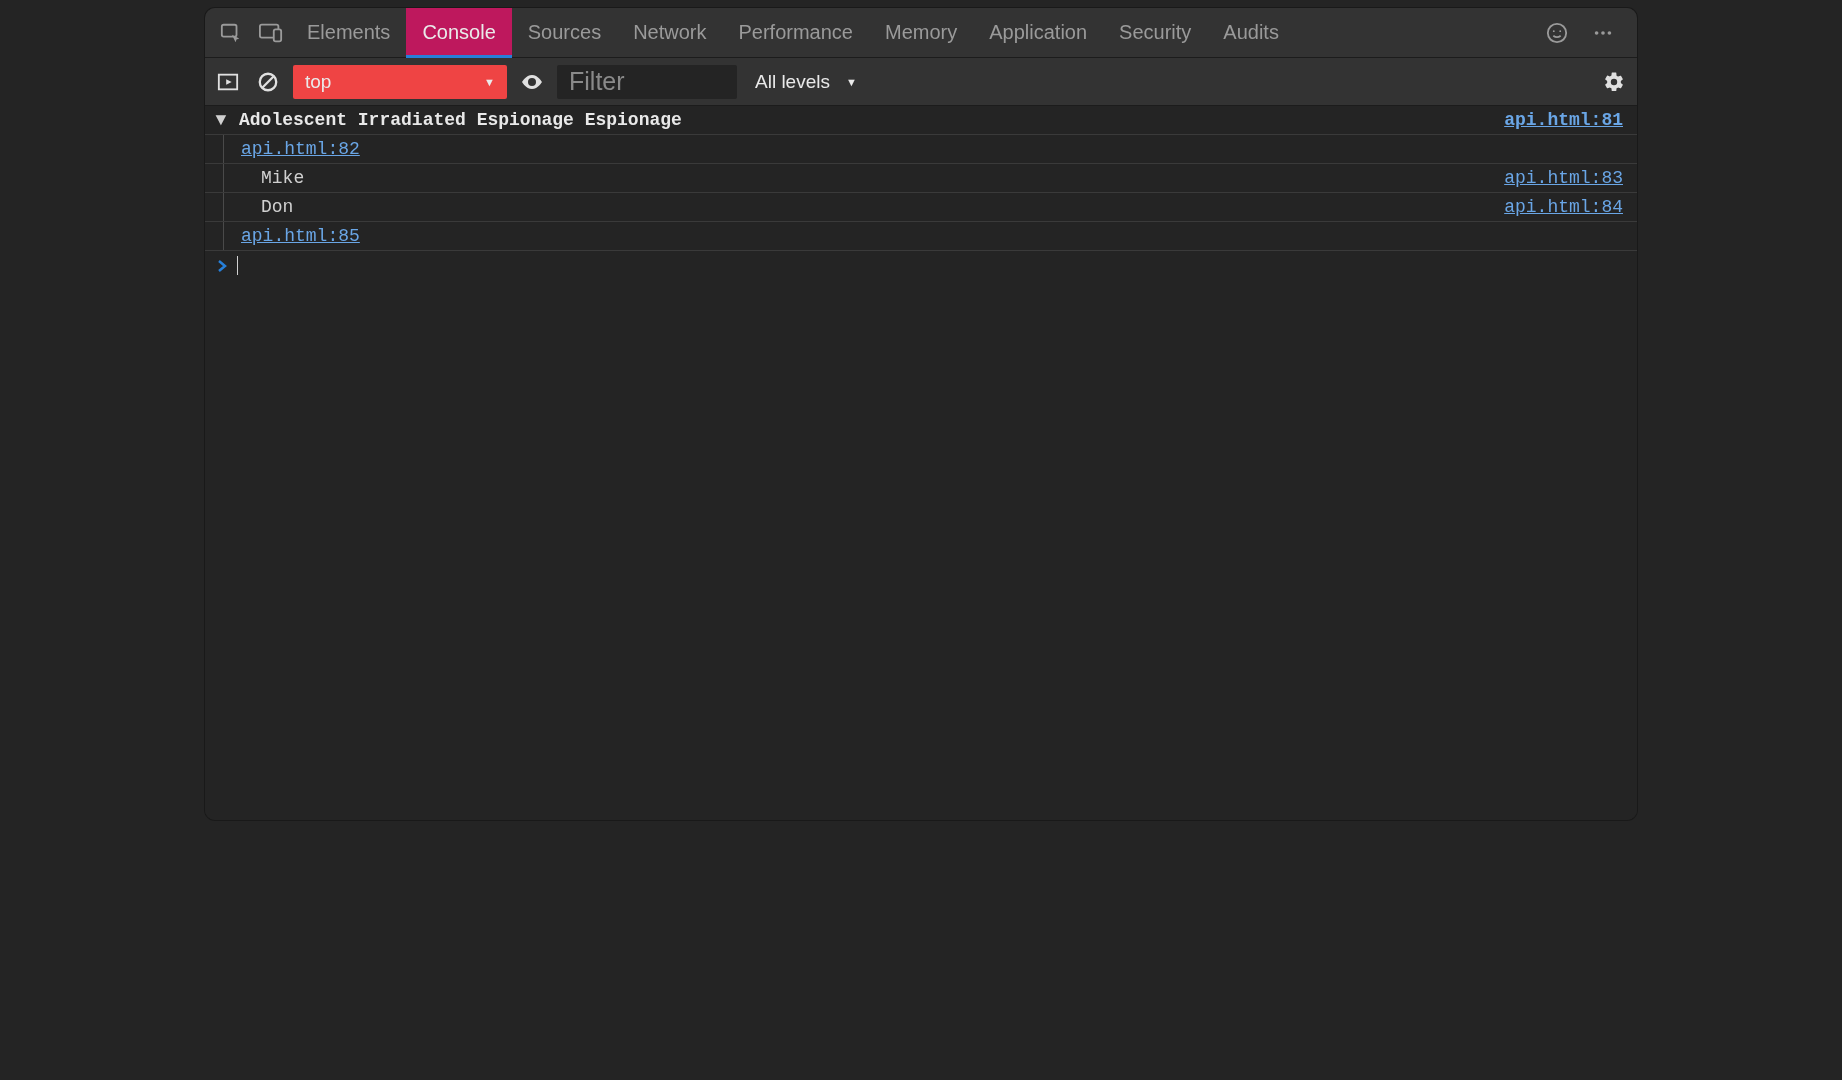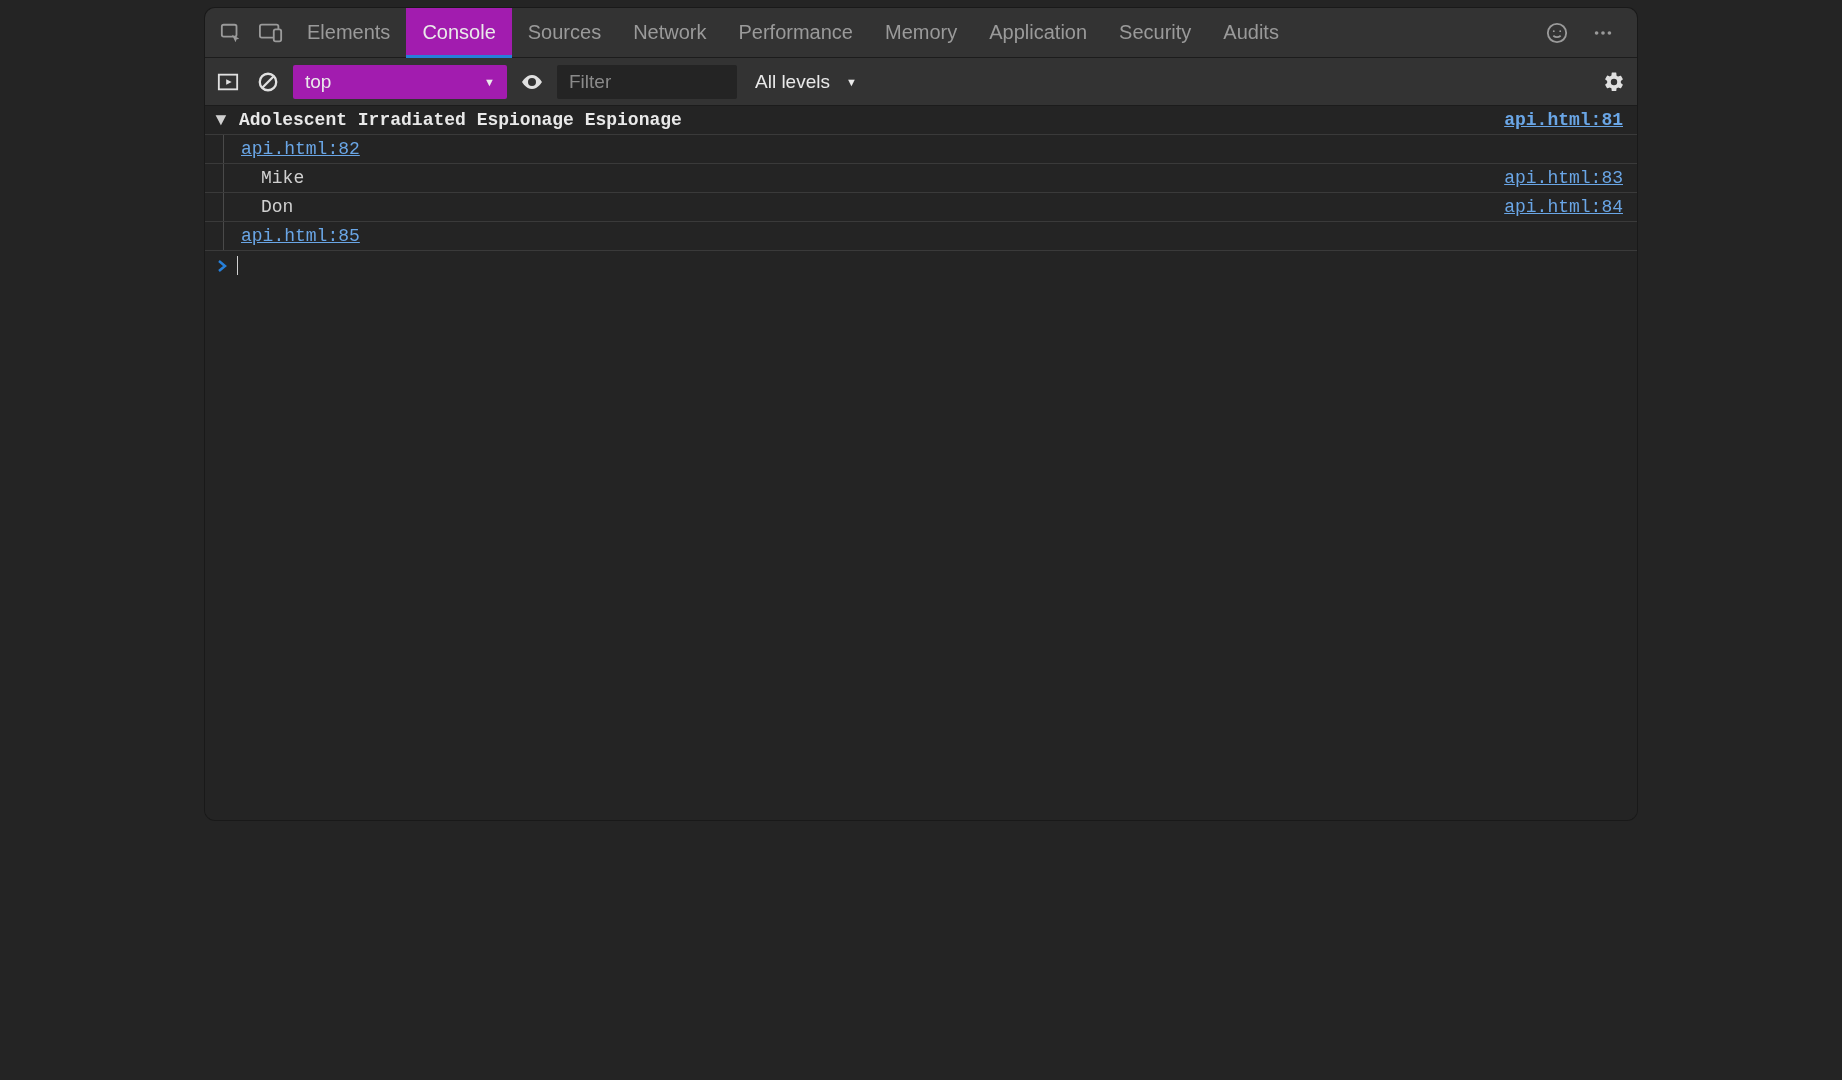--- a/index.html
+++ b/index.html
@@ -46,21 +46,21 @@
     padding: 0 16px;
     height: 50px;
     display: flex;
     align-items: center;
     color: #9a9a9a;
     font-size: 20px;
     cursor: pointer;
     position: relative;
   }
   .tab.active {
-    background: #a21caf;
+    background: #be185d;
     color: #eaeaea;
   }
   .tab.active::after {
     content: "";
     position: absolute;
     bottom: 0;
     left: 0;
     right: 0;
     height: 3px;
     background: #267fd9;
@@ -86,40 +86,40 @@
   .toolbar .icon-btn {
     width: 30px;
     height: 30px;
     display: flex;
     align-items: center;
     justify-content: center;
     cursor: pointer;
     color: #d0d0d0;
   }
   .context-select {
-    background: #a21caf;
+    background: #ef4444;
     color: #eaeaea;
     border: none;
     height: 34px;
     width: 214px;
     padding: 0 12px;
     font-size: 19px;
     display: flex;
     align-items: center;
     justify-content: space-between;
     border-radius: 2px;
     cursor: pointer;
   }
   .filter-input {
     background: #242424;
     border: none;
     height: 34px;
     width: 180px;
     padding: 0 12px;
-    font-size: 19px;
+    font-size: 25px;
     color: #d0d0d0;
     border-radius: 2px;
   }
   .filter-input::placeholder { color: #8a8a8a; }
   .levels-select {
     color: #eaeaea;
     font-size: 19px;
     display: flex;
     align-items: center;
     gap: 16px;

